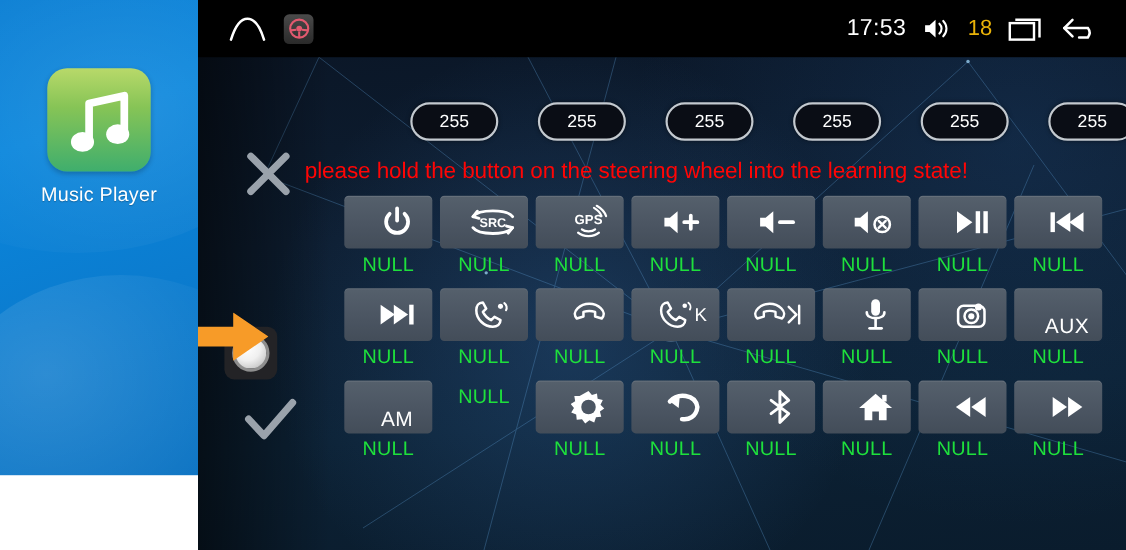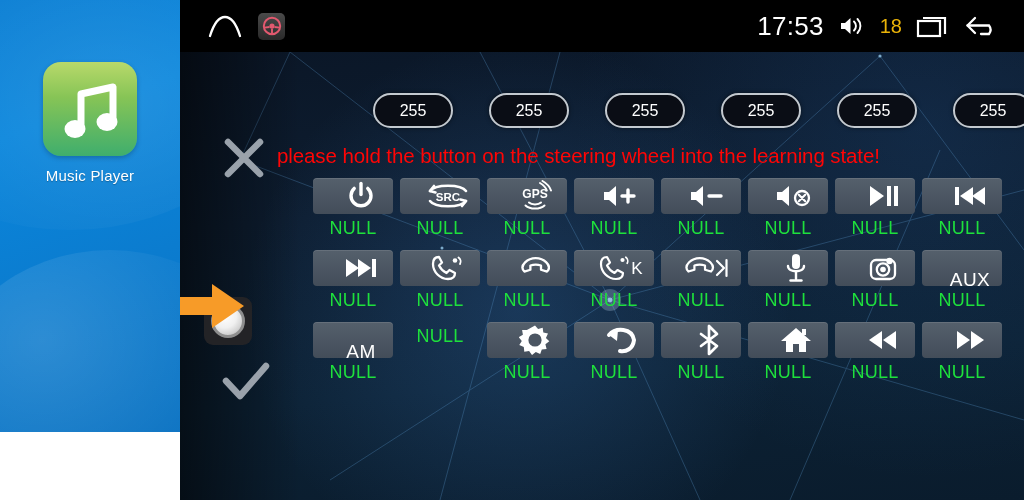--- a/index.html
+++ b/index.html
@@ -33,21 +33,21 @@
   }
   .app-tile { position: absolute; width: 180px; text-align: center; }
   .app-tile .icon-box {
     width: 94px; height: 94px; margin: 0 auto;
     border-radius: 18px; position: relative;
     box-shadow: 0 2px 5px rgba(0,0,0,.22);
   }
   .icon-music { background: linear-gradient(180deg,#b8d96a 0%,#86c456 38%,#3fae6d 100%); }
   .icon-settings { background: linear-gradient(180deg,#e0bb8a 0%,#caa069 45%,#b98a4e 100%); }
   .app-tile .label {
-    margin-top: 11px; color: #ffffff; font-size: 15px; letter-spacing: .2px;
+    margin-top: 11px; color: #ffffff; font-size: 18px; letter-spacing: .2px;
     text-shadow: 0 1px 1px rgba(0,0,0,.25);
   }
 
   
   .main {
     position: absolute; left: 180px; top: 0;
     width: 844px; height: 500px;
     background:
       radial-gradient(circle at 40% 62%, rgba(60,120,190,.28), rgba(0,0,0,0) 46%),
       radial-gradient(circle at 88% 26%, rgba(40,95,160,.20), rgba(0,0,0,0) 42%),
@@ -62,21 +62,21 @@
   .bg-lines { position: absolute; inset: 0; pointer-events: none; }
 
   
   .statusbar {
     position: absolute; left: 0; top: 0; width: 844px; height: 52px;
     background: #000000; z-index: 6;
     display: flex; align-items: center;
   }
   .sb-left { display: flex; align-items: center; gap: 16px; padding-left: 28px; }
   .sb-right { margin-left: auto; display: flex; align-items: center; gap: 14px; padding-right: 24px; }
-  .sb-time { color: #fff; font-size: 26px; letter-spacing: .3px; }
+  .sb-time { color: #fff; font-size: 21px; letter-spacing: .3px; }
   .sb-vol-num { color: #eab308; font-size: 20px; }
   .wheel-tile {
     width: 27px; height: 27px; border-radius: 5px;
     background: linear-gradient(180deg,#4a4a4a,#2a2a2a);
     display: flex; align-items: center; justify-content: center;
   }
 
   
   .left-col { position: absolute; left: 20px; top: 52px; width: 112px; height: 448px; z-index: 5; }
   .act-x  { position: absolute; left: 20px; top: 82px;  width: 48px; height: 48px; }
@@ -112,21 +112,21 @@
     position: absolute; left: 97px; top: 144px; width: 760px;
     color: #ff0505; font-size: 20.5px; letter-spacing: -.1px; white-space: nowrap;
     z-index: 4;
   }
 
   
   .grid { position: absolute; left: 133px; top: 178px; z-index: 4; }
   .grid-row { display: flex; gap: 7px; margin-bottom: 11px; }
   .cell { width: 80px; }
   .btn {
-    width: 80px; height: 36px; border-radius: 4px;
+    width: 80px; height: 48px; border-radius: 4px;
     background: linear-gradient(180deg,#55606c 0%,#4b5562 55%,#434d59 100%);
     display: flex; align-items: center; justify-content: center;
     color: #ffffff;
     box-shadow: inset 0 1px 0 rgba(255,255,255,.10);
     padding-left: 16px;
   }
   .btn .txt { font-size: 19px; letter-spacing: .5px; margin-top: 23px; }
   .cell .val {
     margin-top: 4px; text-align: center;
     color: #1ee03c; font-size: 18px; letter-spacing: .2px;

